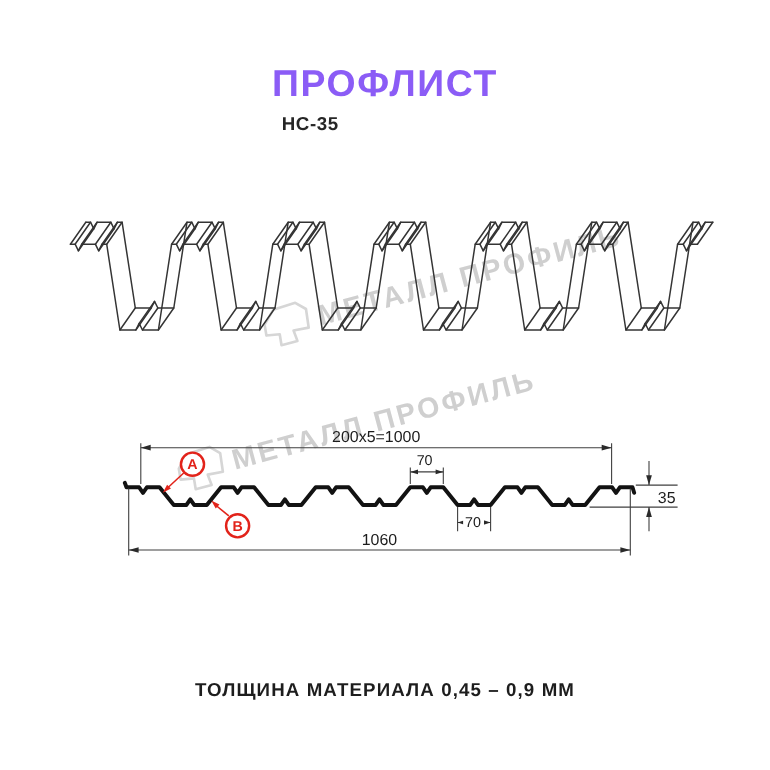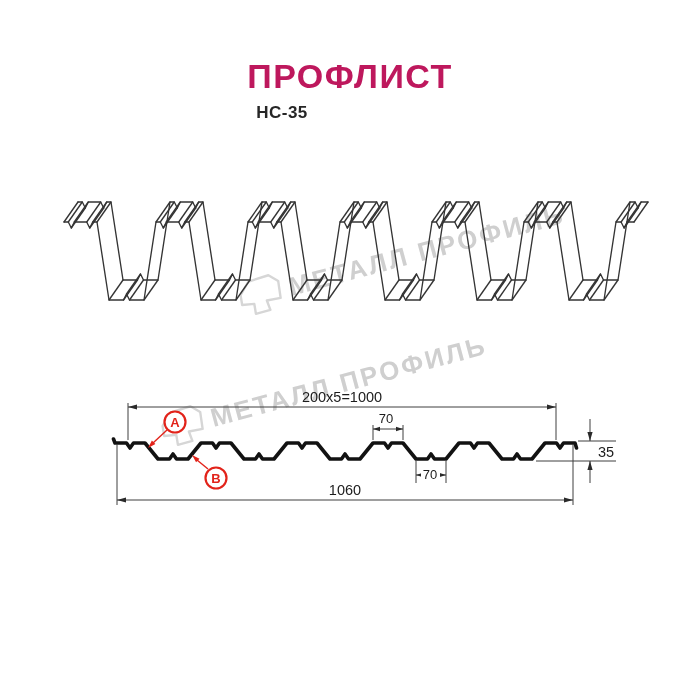--- a/index.html
+++ b/index.html
@@ -1,20 +1,20 @@
 <!DOCTYPE html>
 <html><head>
 <meta charset="utf-8">
 <style>
   html,body{margin:0;padding:0;background:#ffffff;}
   body{width:700px;height:700px;position:relative;overflow:hidden;
        font-family:"Liberation Sans",sans-serif;}
   .page{position:absolute;inset:0;width:700px;height:700px;background:#fff;}
   .title{position:absolute;top:57px;left:0;width:700px;margin:0;text-align:center;
-         font-size:34px;font-weight:700;letter-spacing:1.5px;color:#be185d;}
+         font-size:34px;font-weight:700;letter-spacing:1.5px;color:#8b5cf6;}
   .subtitle{position:absolute;top:103px;left:0;width:564px;text-align:center;
             font-size:17px;font-weight:700;letter-spacing:0.5px;color:#262626;}
   .footer{position:absolute;top:618px;left:0;width:700px;text-align:center;
           font-size:17px;font-weight:700;letter-spacing:1px;color:#1d1d1d;}
   .wm{position:absolute;display:flex;align-items:center;gap:7px;
       transform:rotate(-15deg);transform-origin:0 50%;white-space:nowrap;}
   .wm1{left:238px;top:282px;}
   .wm2{left:160px;top:413px;}
   .wm-text{font-size:26px;font-weight:700;letter-spacing:2.5px;color:#cfcfcf;}
   .wm-logo{flex:0 0 auto;}
@@ -198,13 +198,14 @@
       </g>
       <g>
         <line x1="208" y1="469" x2="197" y2="460" stroke="#e2231a" stroke-width="1.4"></line>
         <polygon points="192,455 199.5,458.7 196.1,462.3" fill="#e2231a"></polygon>
         <circle cx="216" cy="478" r="10.5" fill="#ffffff" stroke="#e2231a" stroke-width="2.2"></circle>
         <text class="marker-letter" x="216" y="482.5" text-anchor="middle" fill="#e2231a">B</text>
       </g>
     </g>
   </svg>
 
+  <div class="footer">ТОЛЩИНА МАТЕРИАЛА 0,45 – 0,9 ММ</div>
 </div>
 
 </body></html>

